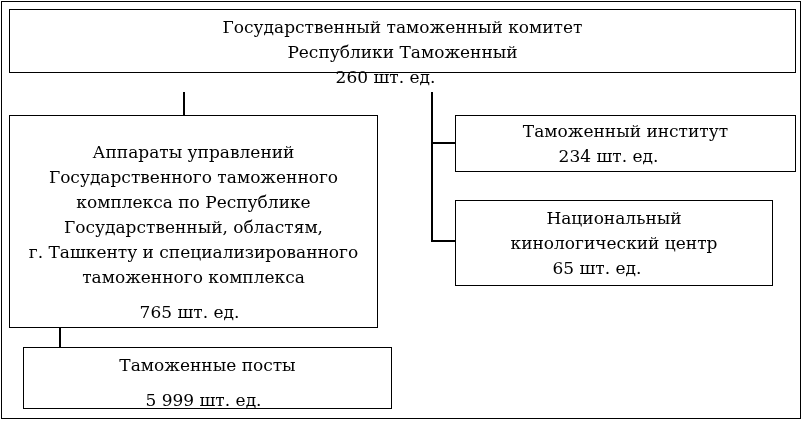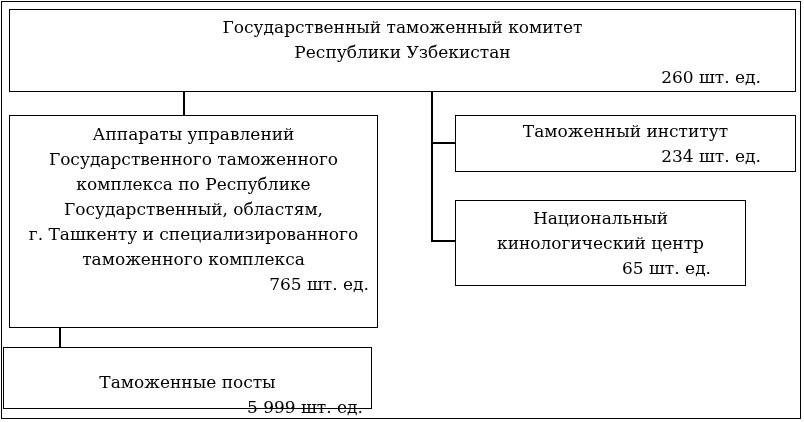--- a/index.html
+++ b/index.html
@@ -28,50 +28,50 @@
   .box {
     position: absolute;
     border: 1.5px solid #000000;
     background: #ffffff;
     box-sizing: border-box;
     font-size: 17px;
     line-height: 25px;
     text-align: center;
   }
   .bl { white-space: nowrap; }
-  .count { text-align: right; }
+  .count { text-align: center; }
   .pr34 { padding-right: 34px; }
-  .pr8  { padding-right: 8px; }
+  .pr8  { padding-right: 8px; margin-top: 10px; }
 
-  .box-committee   { left: 9px;   top: 9px;   width: 787px; height: 83px;  padding-top: 5px; }
-  .box-departments { left: 9px;   top: 115px; width: 369px; height: 213px; padding-top: 6px; }
-  .box-posts       { left: 3px;   top: 347px; width: 369px; height: 62px;  padding-top: 22px; }
+  .box-committee   { left: 9px;   top: 9px;   width: 787px; height: 64px;  padding-top: 5px; }
+  .box-departments { left: 9px;   top: 115px; width: 369px; height: 213px; padding-top: 24px; }
+  .box-posts       { left: 23px;   top: 347px; width: 369px; height: 62px;  padding-top: 5px; }
   .box-institute   { left: 455px; top: 115px; width: 341px; height: 57px;  padding-top: 3px; }
-  .box-cynology    { left: 455px; top: 200px; width: 291px; height: 86px;  padding-top: 5px; }
+  .box-cynology    { left: 455px; top: 200px; width: 318px; height: 86px;  padding-top: 5px; }
 
   .connector {
     position: absolute;
     background: #000000;
   }
   .conn-top-left   { left: 183px; top: 92px;  width: 2px;  height: 23px; }
   .conn-left-posts { left: 59px;  top: 328px; width: 2px;  height: 19px; }
   .conn-right-v    { left: 431px; top: 92px;  width: 2px;  height: 150px; }
   .conn-right-h1   { left: 433px; top: 142px; width: 22px; height: 2px; }
   .conn-right-h2   { left: 433px; top: 240px; width: 22px; height: 2px; }
 </style>
 </head>
 <body>
 
 <div id="canvas">
 
   <div class="frame"></div>
 
   <div class="box box-committee">
     <div class="bl">Государственный таможенный комитет</div>
-    <div class="bl">Республики Узбекистан</div>
+    <div class="bl">Республики Таможенный</div>
     <div class="bl count pr34">260 шт. ед.</div>
   </div>
 
   <div class="box box-departments">
     <div class="bl">Аппараты управлений</div>
     <div class="bl">Государственного таможенного</div>
     <div class="bl">комплекса по Республике</div>
     <div class="bl">Государственный, областям,</div>
     <div class="bl">г. Ташкенту и специализированного</div>
     <div class="bl">таможенного комплекса</div>

